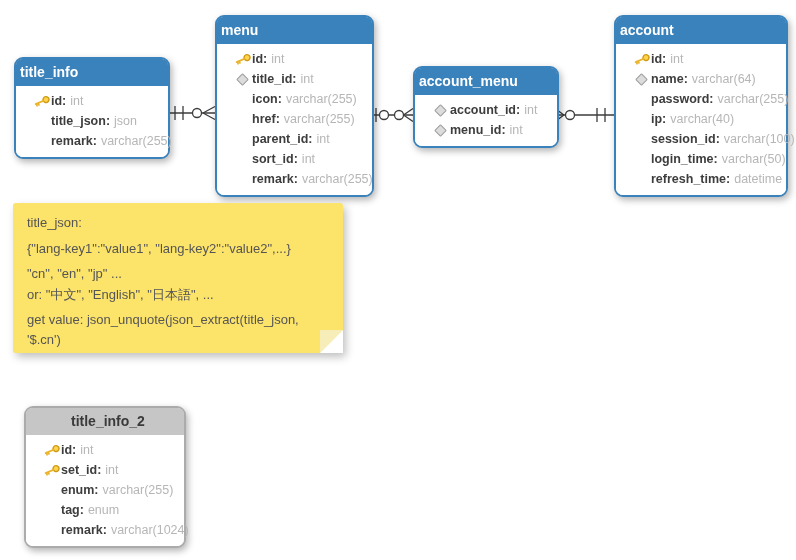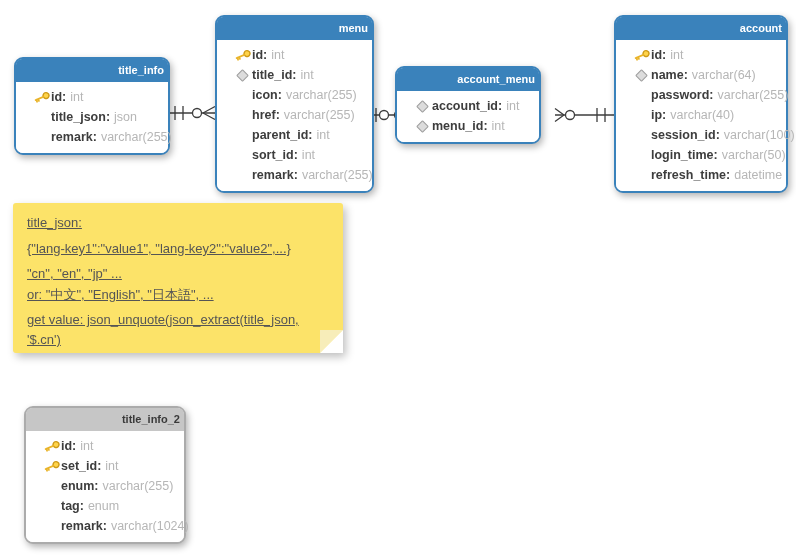--- a/index.html
+++ b/index.html
@@ -1,49 +1,49 @@
 <!DOCTYPE html>
 <html><head>
 <meta charset="utf-8">
 <style>
   html,body{margin:0;padding:0;}
   body{font-family:"Liberation Sans","DejaVu Sans",sans-serif;background:#f2f2f2;}
   #canvas{position:relative;width:796px;height:560px;background:#ffffff;overflow:hidden;}
 
   .etable{position:absolute;background:#ffffff;border:2px solid #3A82BB;border-radius:9px;
           box-shadow:2px 3px 7px rgba(0,0,0,0.30);}
-  .etable .thead{background:#3A82BB;color:#ffffff;font-weight:bold;font-size:11px;
-          text-align:right;padding:5px 4px 6px;border-radius:6px 6px 0 0;}
+  .etable .thead{background:#3A82BB;color:#ffffff;font-weight:bold;font-size:14px;
+          text-align:left;padding:5px 4px 6px;border-radius:6px 6px 0 0;}
   .etable .tbody{padding:5px 0 6px;background:#fff;border-radius:0 0 7px 7px;}
   .etable.gray{border-color:#ABABAB;}
   .etable.gray .thead{background:#C6C6C6;color:#3A3A3A;padding-left:45px;}
 
   .row{height:20px;line-height:20px;font-size:12.5px;white-space:nowrap;display:flex;align-items:center;margin-left:16px;}
   .icn{width:19px;height:16px;display:inline-flex;align-items:center;justify-content:center;flex:none;}
   .dia{width:7px;height:7px;background:#DCDCDC;border:1px solid #9E9E9E;transform:rotate(45deg);border-radius:1px;}
   .fname{color:#3D3D3D;font-weight:bold;}
   .sep{color:#3D3D3D;font-weight:bold;}
   .ftype{color:#B6B6B6;margin-left:4px;}
 
   #note{position:absolute;left:13px;top:203px;width:330px;height:150px;background:#FCE369;
         border-radius:3px;box-shadow:3px 4px 8px rgba(0,0,0,0.25);color:#555555;font-size:13px;}
-  #note .ntext{padding:10px 14px;text-decoration:underline;}
+  #note .ntext{padding:10px 14px;}
   #note .nline{line-height:20px;}
   .mb6{margin-bottom:6px;} .mb5{margin-bottom:5px;} .mb1{margin-bottom:1px;}
   .fold-white{position:absolute;right:0;bottom:0;width:0;height:0;
         border-left:23px solid transparent;border-bottom:23px solid #ffffff;}
   .fold-flap{position:absolute;right:0;bottom:0;width:0;height:0;
         border-top:23px solid #F7EDB9;border-right:23px solid transparent;}
 
   #connectors{position:absolute;left:0;top:0;pointer-events:none;}
 
   
   #t-title-info{left:14px;top:57px;width:152px;}
   #t-menu{left:215px;top:15px;width:155px;}
-  #t-account-menu{left:395px;top:66px;width:142px;}
+  #t-account-menu{left:413px;top:66px;width:142px;}
   #t-account{left:614px;top:15px;width:170px;}
   #t-title-info-2{left:24px;top:406px;width:158px;}
 </style>
 </head>
 <body>
 
 <div id="canvas">
 
   <svg id="connectors" width="796" height="560">
     <g stroke="#3C3C3C" stroke-width="1.3" fill="none">

